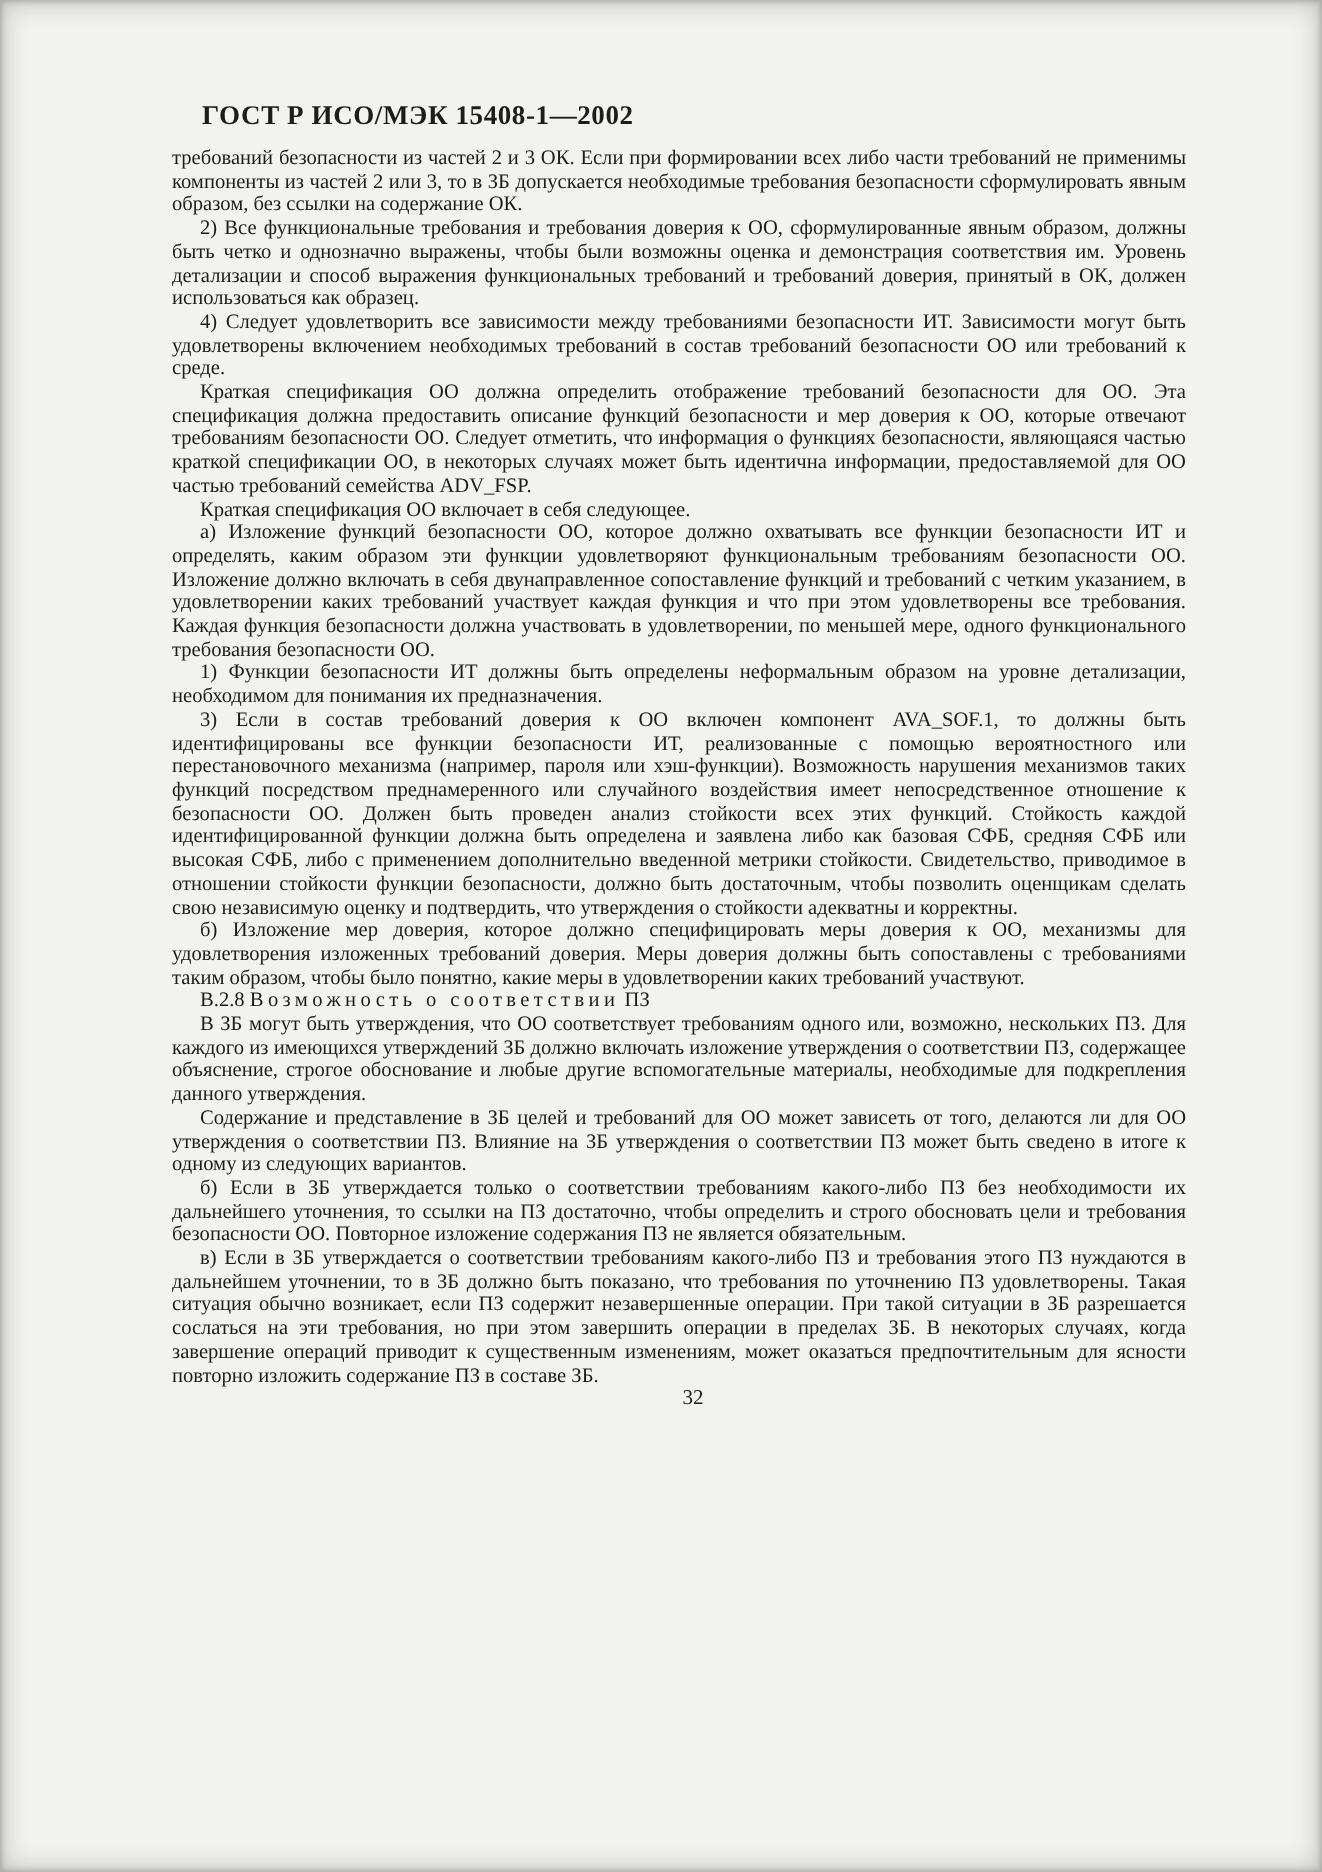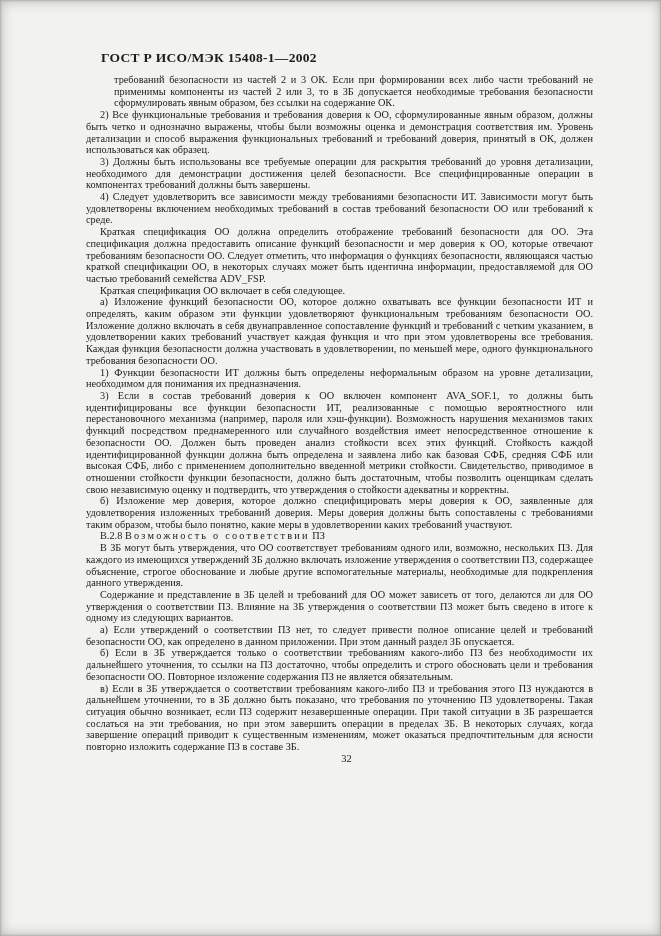--- a/index.html
+++ b/index.html
@@ -23,49 +23,47 @@
     white-space: nowrap;
     margin-left: 15px;
   }
   .content {
     position: absolute; left: 86px; top: 74px; width: 507px;
     font-size: 10.3px; line-height: 11.7px;
     text-align: justify;
     hyphens: auto; -webkit-hyphens: auto;
   }
   .content p { margin: 0; text-indent: 14px; }
-  .content p.noindent { text-indent: 0; margin-left: 28px; }
+  .content p.noindent { text-indent: 0; }
   .b { font-weight: normal; }
   .sp { letter-spacing: 2.2px; }
   .page-number {
     margin-top: 13px;
     font-size: 10.5px;
     text-align: center;
     text-indent: 0;
   }
 </style>
 </head>
 <body>
 
 <div class="scan-edge"></div>
 
 <div class="doc-header">ГОСТ Р ИСО/МЭК 15408-1—2002</div>
 
 <div class="content">
 
 <p class="noindent"><span>требований безопасности из частей 2 и 3 ОК. Если при формировании всех либо части требований не применимы компоненты из частей 2 или 3, то в ЗБ допускается необходимые требования безопасности сформулировать явным образом, без ссылки на содержание ОК.</span></p>
     <p><span>2) Все функциональные требования и требования доверия к ОО, сформулированные явным образом, должны быть четко и однозначно выражены, чтобы были возможны оценка и демонстрация соответствия им. Уровень детализации и способ выражения функциональных требований и требований доверия, принятый в ОК, должен использоваться как образец.</span></p>
-    <p><span>3) Должны быть использованы все требуемые операции для раскрытия требований до уровня детализации, необходимого для демонстрации достижения целей безопасности. Все специфицированные операции в компонентах требований должны быть завершены.</span></p>
     <p><span>4) Следует удовлетворить все зависимости между требованиями безопасности ИТ. Зависимости могут быть удовлетворены включением необходимых требований в состав требований безопасности ОО или требований к среде.</span></p>
     <p><span>Краткая спецификация ОО должна определить отображение требований безопасности для ОО. Эта спецификация должна предоставить описание функций безопасности и мер доверия к ОО, которые отвечают требованиям безопасности ОО. Следует отметить, что информация о функциях безопасности, являющаяся частью краткой спецификации ОО, в некоторых случаях может быть идентична информации, предоставляемой для ОО частью требований семейства ADV_FSP.</span></p>
     <p><span>Краткая спецификация ОО включает в себя следующее.</span></p>
     <p><span>а) </span><span class="b">Изложение функций безопасности ОО</span><span>, которое должно охватывать все функции безопасности ИТ и определять, каким образом эти функции удовлетворяют функциональным требованиям безопасности ОО. Изложение должно включать в себя двунаправленное сопоставление функций и требований с четким указанием, в удовлетворении каких требований участвует каждая функция и что при этом удовлетворены все требования. Каждая функция безопасности должна участвовать в удовлетворении, по меньшей мере, одного функционального требования безопасности ОО.</span></p>
     <p><span>1) Функции безопасности ИТ должны быть определены неформальным образом на уровне детализации, необходимом для понимания их предназначения.</span></p>
     <p><span>3) Если в состав требований доверия к ОО включен компонент AVA_SOF.1, то должны быть идентифицированы все функции безопасности ИТ, реализованные с помощью вероятностного или перестановочного механизма (например, пароля или хэш-функции). Возможность нарушения механизмов таких функций посредством преднамеренного или случайного воздействия имеет непосредственное отношение к безопасности ОО. Должен быть проведен анализ стойкости всех этих функций. Стойкость каждой идентифицированной функции должна быть определена и заявлена либо как базовая СФБ, средняя СФБ или высокая СФБ, либо с применением дополнительно введенной метрики стойкости. Свидетельство, приводимое в отношении стойкости функции безопасности, должно быть достаточным, чтобы позволить оценщикам сделать свою независимую оценку и подтвердить, что утверждения о стойкости адекватны и корректны.</span></p>
-    <p><span>б) </span><span class="b">Изложение</span><span> мер доверия, которое должно специфицировать меры доверия к ОО, заявленные для удовлетворения изложенных требований доверия. Меры доверия должны быть сопоставлены с требованиями таким образом, чтобы было понятно, какие меры в удовлетворении каких требований участвуют.</span></p>
+    <p><span>б) </span><span class="b">Изложение</span><span> мер доверия, которое должно специфицировать меры доверия к ОО, механизмы для удовлетворения изложенных требований доверия. Меры доверия должны быть сопоставлены с требованиями таким образом, чтобы было понятно, какие меры в удовлетворении каких требований участвуют.</span></p>
     <p><span>В.2.8 </span><span class="sp">Возможность о соответствии</span><span> ПЗ</span></p>
     <p><span>В ЗБ могут быть утверждения, что ОО соответствует требованиям одного или, возможно, нескольких ПЗ. Для каждого из имеющихся утверждений ЗБ должно включать изложение </span><span class="b">утверждения о соответствии ПЗ</span><span>, содержащее объяснение, строгое обоснование и любые другие вспомогательные материалы, необходимые для подкрепления данного утверждения.</span></p>
     <p><span>Содержание и представление в ЗБ целей и требований для ОО может зависеть от того, делаются ли для ОО утверждения о соответствии ПЗ. Влияние на ЗБ утверждения о соответствии ПЗ может быть сведено в итоге к одному из следующих вариантов.</span></p>
-    <p><span>а) Если утверждений о соответствии ПЗ нет, то следует привести полное описание целей и требований безопасности ОО, как определено в данном приложении. При этом данный раздел ЗБ опускается.</span></p>
     <p><span>б) Если в ЗБ утверждается только о соответствии требованиям какого-либо ПЗ без необходимости их дальнейшего уточнения, то ссылки на ПЗ достаточно, чтобы определить и строго обосновать цели и требования безопасности ОО. Повторное изложение содержания ПЗ не является обязательным.</span></p>
     <p><span>в) Если в ЗБ утверждается о соответствии требованиям какого-либо ПЗ и требования этого ПЗ нуждаются в дальнейшем уточнении, то в ЗБ должно быть показано, что требования по уточнению ПЗ удовлетворены. Такая ситуация обычно возникает, если ПЗ содержит незавершенные операции. При такой ситуации в ЗБ разрешается сослаться на эти требования, но при этом завершить операции в пределах ЗБ. В некоторых случаях, когда завершение операций приводит к существенным изменениям, может оказаться предпочтительным для ясности повторно изложить содержание ПЗ в составе ЗБ.</span></p>
     <p class="page-number">32</p>
   </div>
 
 </body></html>

